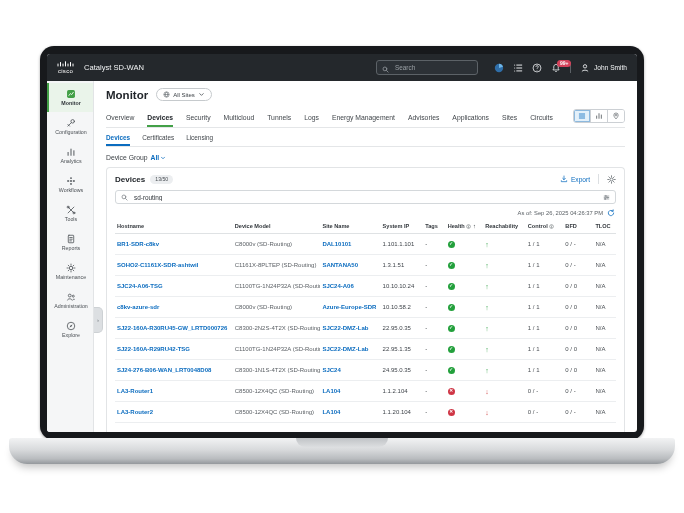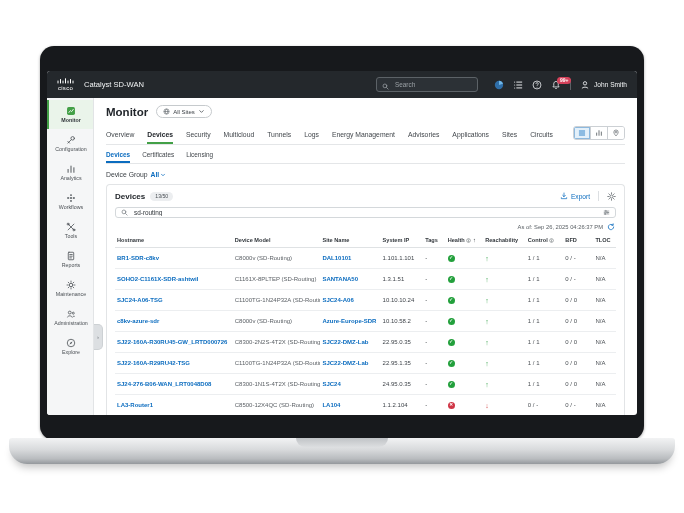--- a/index.html
+++ b/index.html
@@ -4,21 +4,21 @@
 <style>
   html,body{margin:0;padding:0;}
   body{
     width:684px;height:513px;position:relative;overflow:hidden;
     background:#ffffff;font-family:"Liberation Sans",sans-serif;
     -webkit-font-smoothing:antialiased;
   }
   
   .screen{
     position:absolute;left:40px;top:46px;width:604px;height:394px;
-    background:#17191c;border-radius:14px;padding:25px 7px;box-sizing:border-box;
+    background:#17191c;border-radius:14px;padding:8px 7px;box-sizing:border-box;
     box-shadow:0 1px 3px rgba(0,0,0,.35);
   }
   .screen-inner{
     width:100%;height:100%;background:#fff;border-radius:3px;overflow:hidden;
     display:flex;flex-direction:column;
   }
   .base{
     position:absolute;left:9px;top:438px;width:666px;height:26px;
     background:linear-gradient(#f2f3f4 0%,#d8dadc 45%,#b9bcbf 80%,#94989c 100%);
     border-radius:3px 3px 18px 18px;

